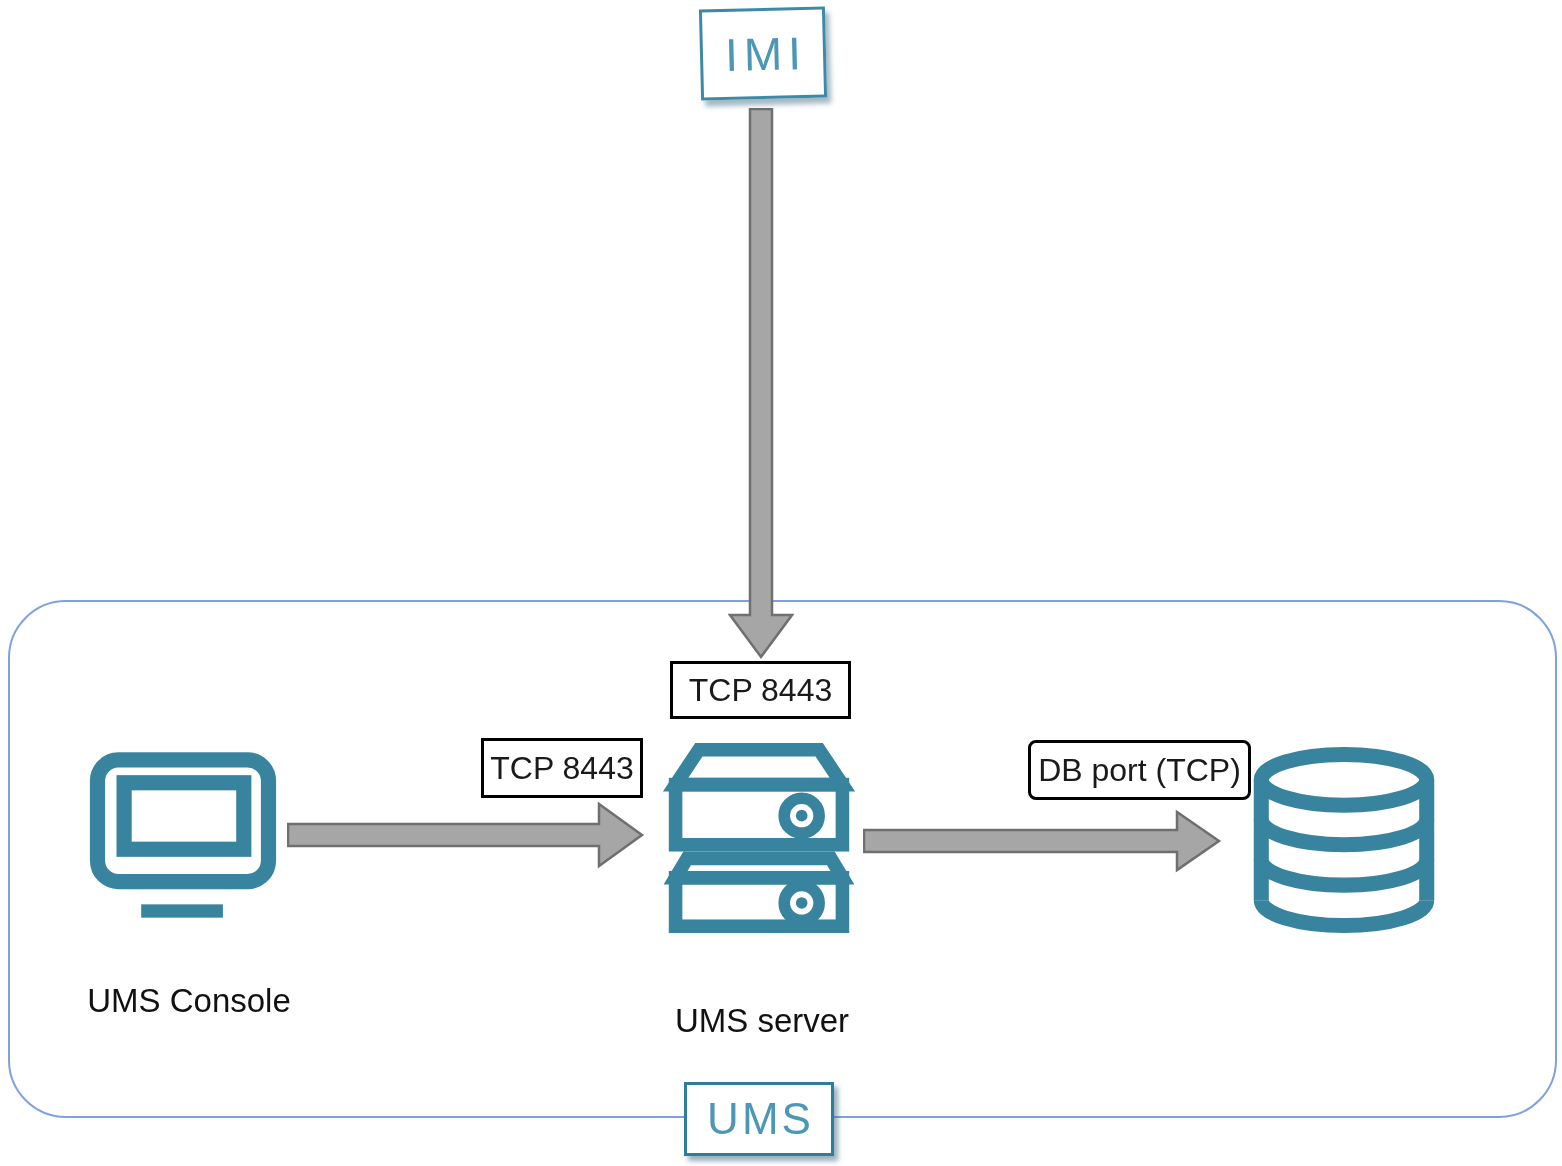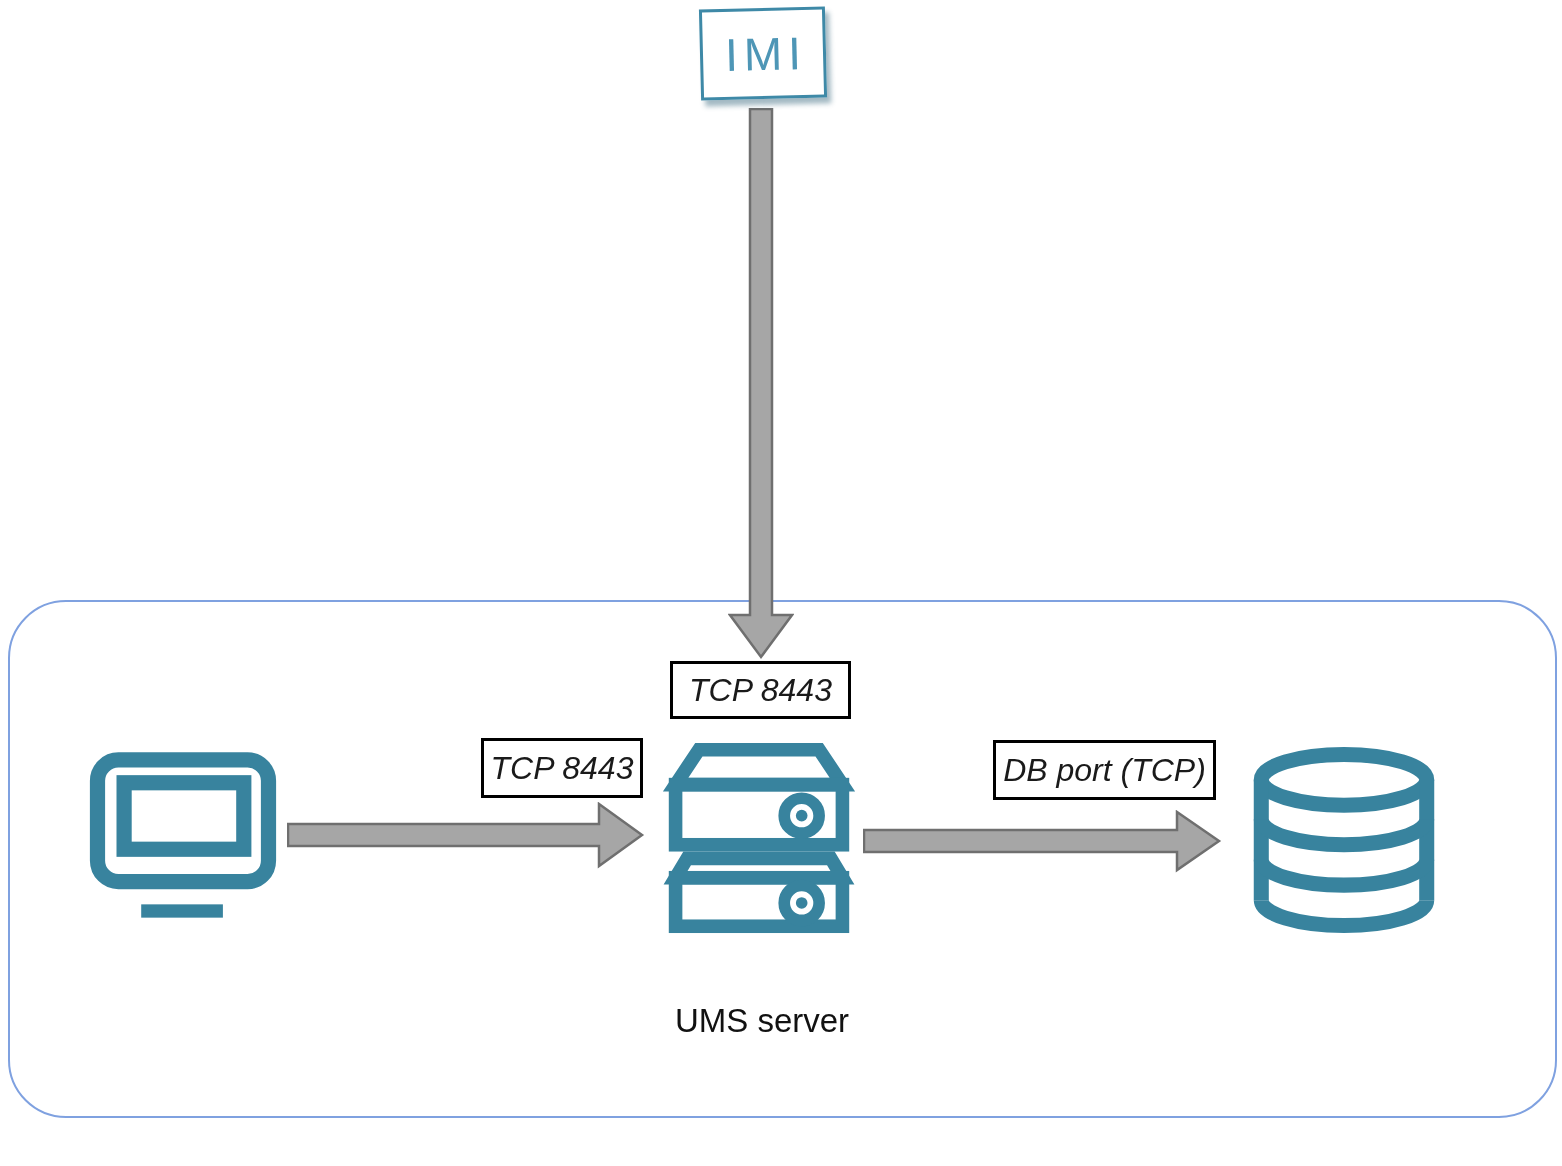--- a/index.html
+++ b/index.html
@@ -45,21 +45,20 @@
   .arrow-shape{fill:#a6a6a6;stroke:#6f6f6f;stroke-width:2.5;stroke-linejoin:miter;}
   
   .port-label{
     position:absolute;
     background:#ffffff;
     border:3px solid #000000;
     display:flex;align-items:center;justify-content:center;
     font-size:32px;color:#1a1a1a;
     z-index:4;
     white-space:nowrap;
-    font-style:italic;
   }
   
   .node-icon{position:absolute;z-index:3;}
   .teal-stroke{stroke:#38839e;fill:none;}
   .teal-fill{fill:#38839e;}
   
   .node-caption{
     position:absolute;
     font-size:33px;color:#111;
     text-align:center;
@@ -120,31 +119,37 @@
     <path class="teal-stroke" stroke-width="7" d="M13 61 L87 61 L93 71 L7 71 Z"></path>
     <rect class="teal-stroke" x="7" y="71" width="86" height="25" stroke-width="7"></rect>
     <circle class="teal-stroke" cx="72" cy="84" r="9" stroke-width="6"></circle>
     <circle class="teal-fill" cx="72" cy="84" r="3"></circle>
   </svg>
 
   <svg class="arrow-svg" style="left:863px;top:810px;" width="359" height="64" viewBox="0 0 359 64">
     <polygon class="arrow-shape" points="1,20 314,20 314,2 356,31 314,60 314,42 1,42"></polygon>
   </svg>
 
-  <div class="port-label" style="left:993px;top:740px;width:217px;height:54px;">
+  <div class="port-label" style="left:1028px;top:740px;width:217px;height:54px;border-radius:8px;">
     <span>DB port (TCP)</span>
   </div>
 
   <svg class="node-icon" style="left:1250px;top:745px;" width="188" height="190" viewBox="0 0 100 100">
     <ellipse class="teal-stroke" cx="50" cy="18" rx="44" ry="13.5" stroke-width="8"></ellipse>
     <path class="teal-stroke" stroke-width="8" d="M6 18 L6 82"></path>
     <path class="teal-stroke" stroke-width="8" d="M94 18 L94 82"></path>
     <path class="teal-stroke" stroke-width="8" d="M6 39 A44 13.5 0 0 0 94 39"></path>
     <path class="teal-stroke" stroke-width="8" d="M6 60.5 A44 13.5 0 0 0 94 60.5"></path>
     <path class="teal-stroke" stroke-width="8" d="M6 82 A44 13.5 0 0 0 94 82"></path>
   </svg>
 
+  <div class="node-caption" style="left:75px;top:982px;width:228px;">
+    <span>UMS Console</span>
+  </div>
   <div class="node-caption" style="left:648px;top:982px;width:228px;margin-top:20px;">
     <span>UMS server</span>
   </div>
 
+  <div class="ums-tag">
+    <span class="logo-text">UMS</span>
+  </div>
 
 </div>
 
 </body></html>

